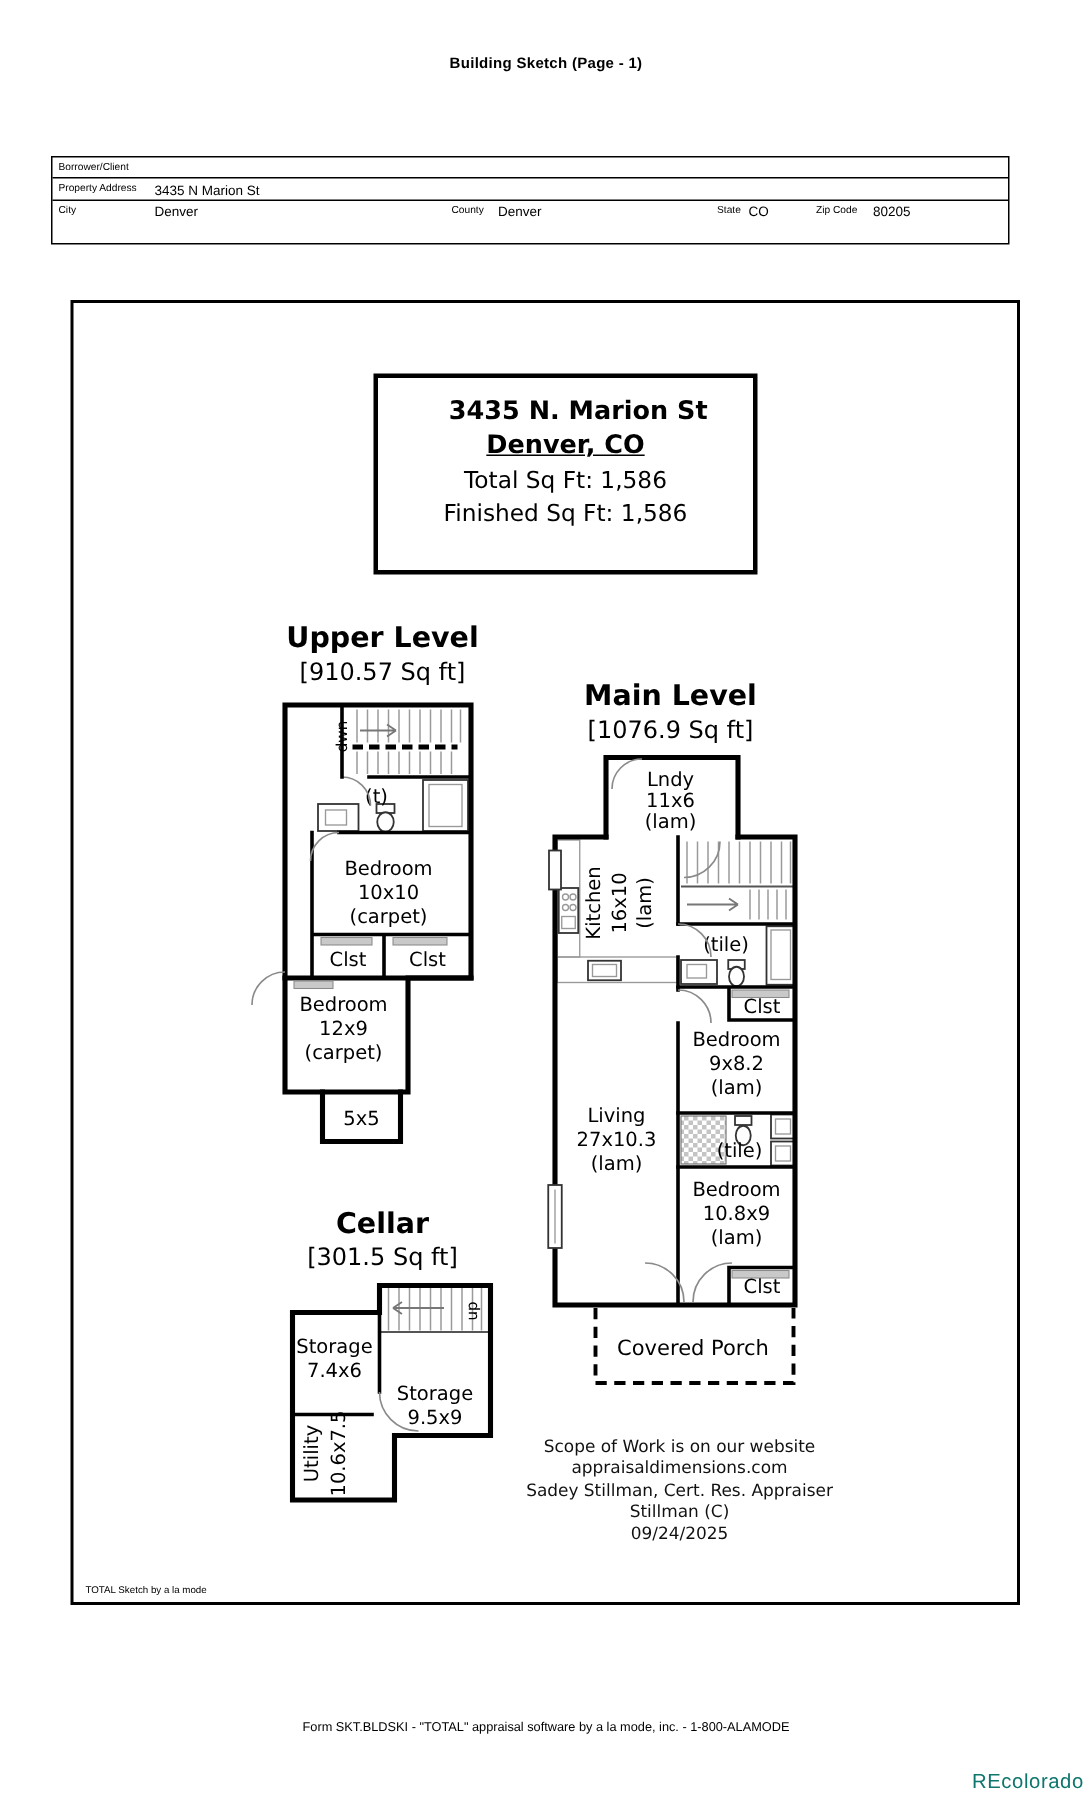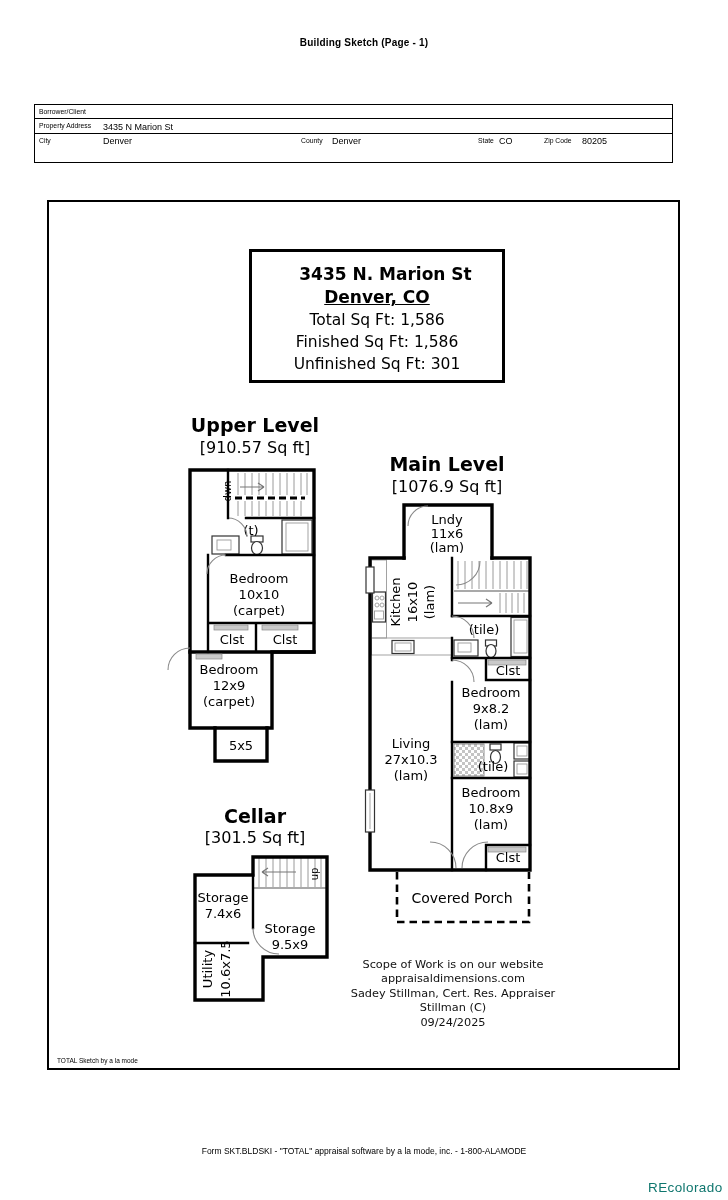--- a/index.html
+++ b/index.html
@@ -75,21 +75,20 @@
   </div>
 </div>
 
 <div class="abs sketch"></div>
 
 <div class="abs info">
   <div class="l1">3435 N. Marion St</div>
   <div class="l2">Denver, CO</div>
   <div class="l3">Total Sq Ft: 1,586</div>
   <div class="l3">Finished Sq Ft: 1,586</div>
-  <div class="l3">Unfinished Sq Ft: 301</div>
 </div>
 
 <div class="abs lvl-title" style="left:175px;top:414px;width:160px">Upper Level</div>
 <div class="abs lvl-area" style="left:175px;top:438px;width:160px">[910.57 Sq ft]</div>
 <div class="abs lvl-title" style="left:367px;top:453px;width:160px">Main Level</div>
 <div class="abs lvl-area" style="left:367px;top:477px;width:160px">[1076.9 Sq ft]</div>
 <div class="abs lvl-title" style="left:185px;top:805px;width:140px">Cellar</div>
 <div class="abs lvl-area" style="left:185px;top:828px;width:140px">[301.5 Sq ft]</div>
 
 <svg style="left:160px;top:464px" width="170" height="302" viewBox="160 464 170 302">

